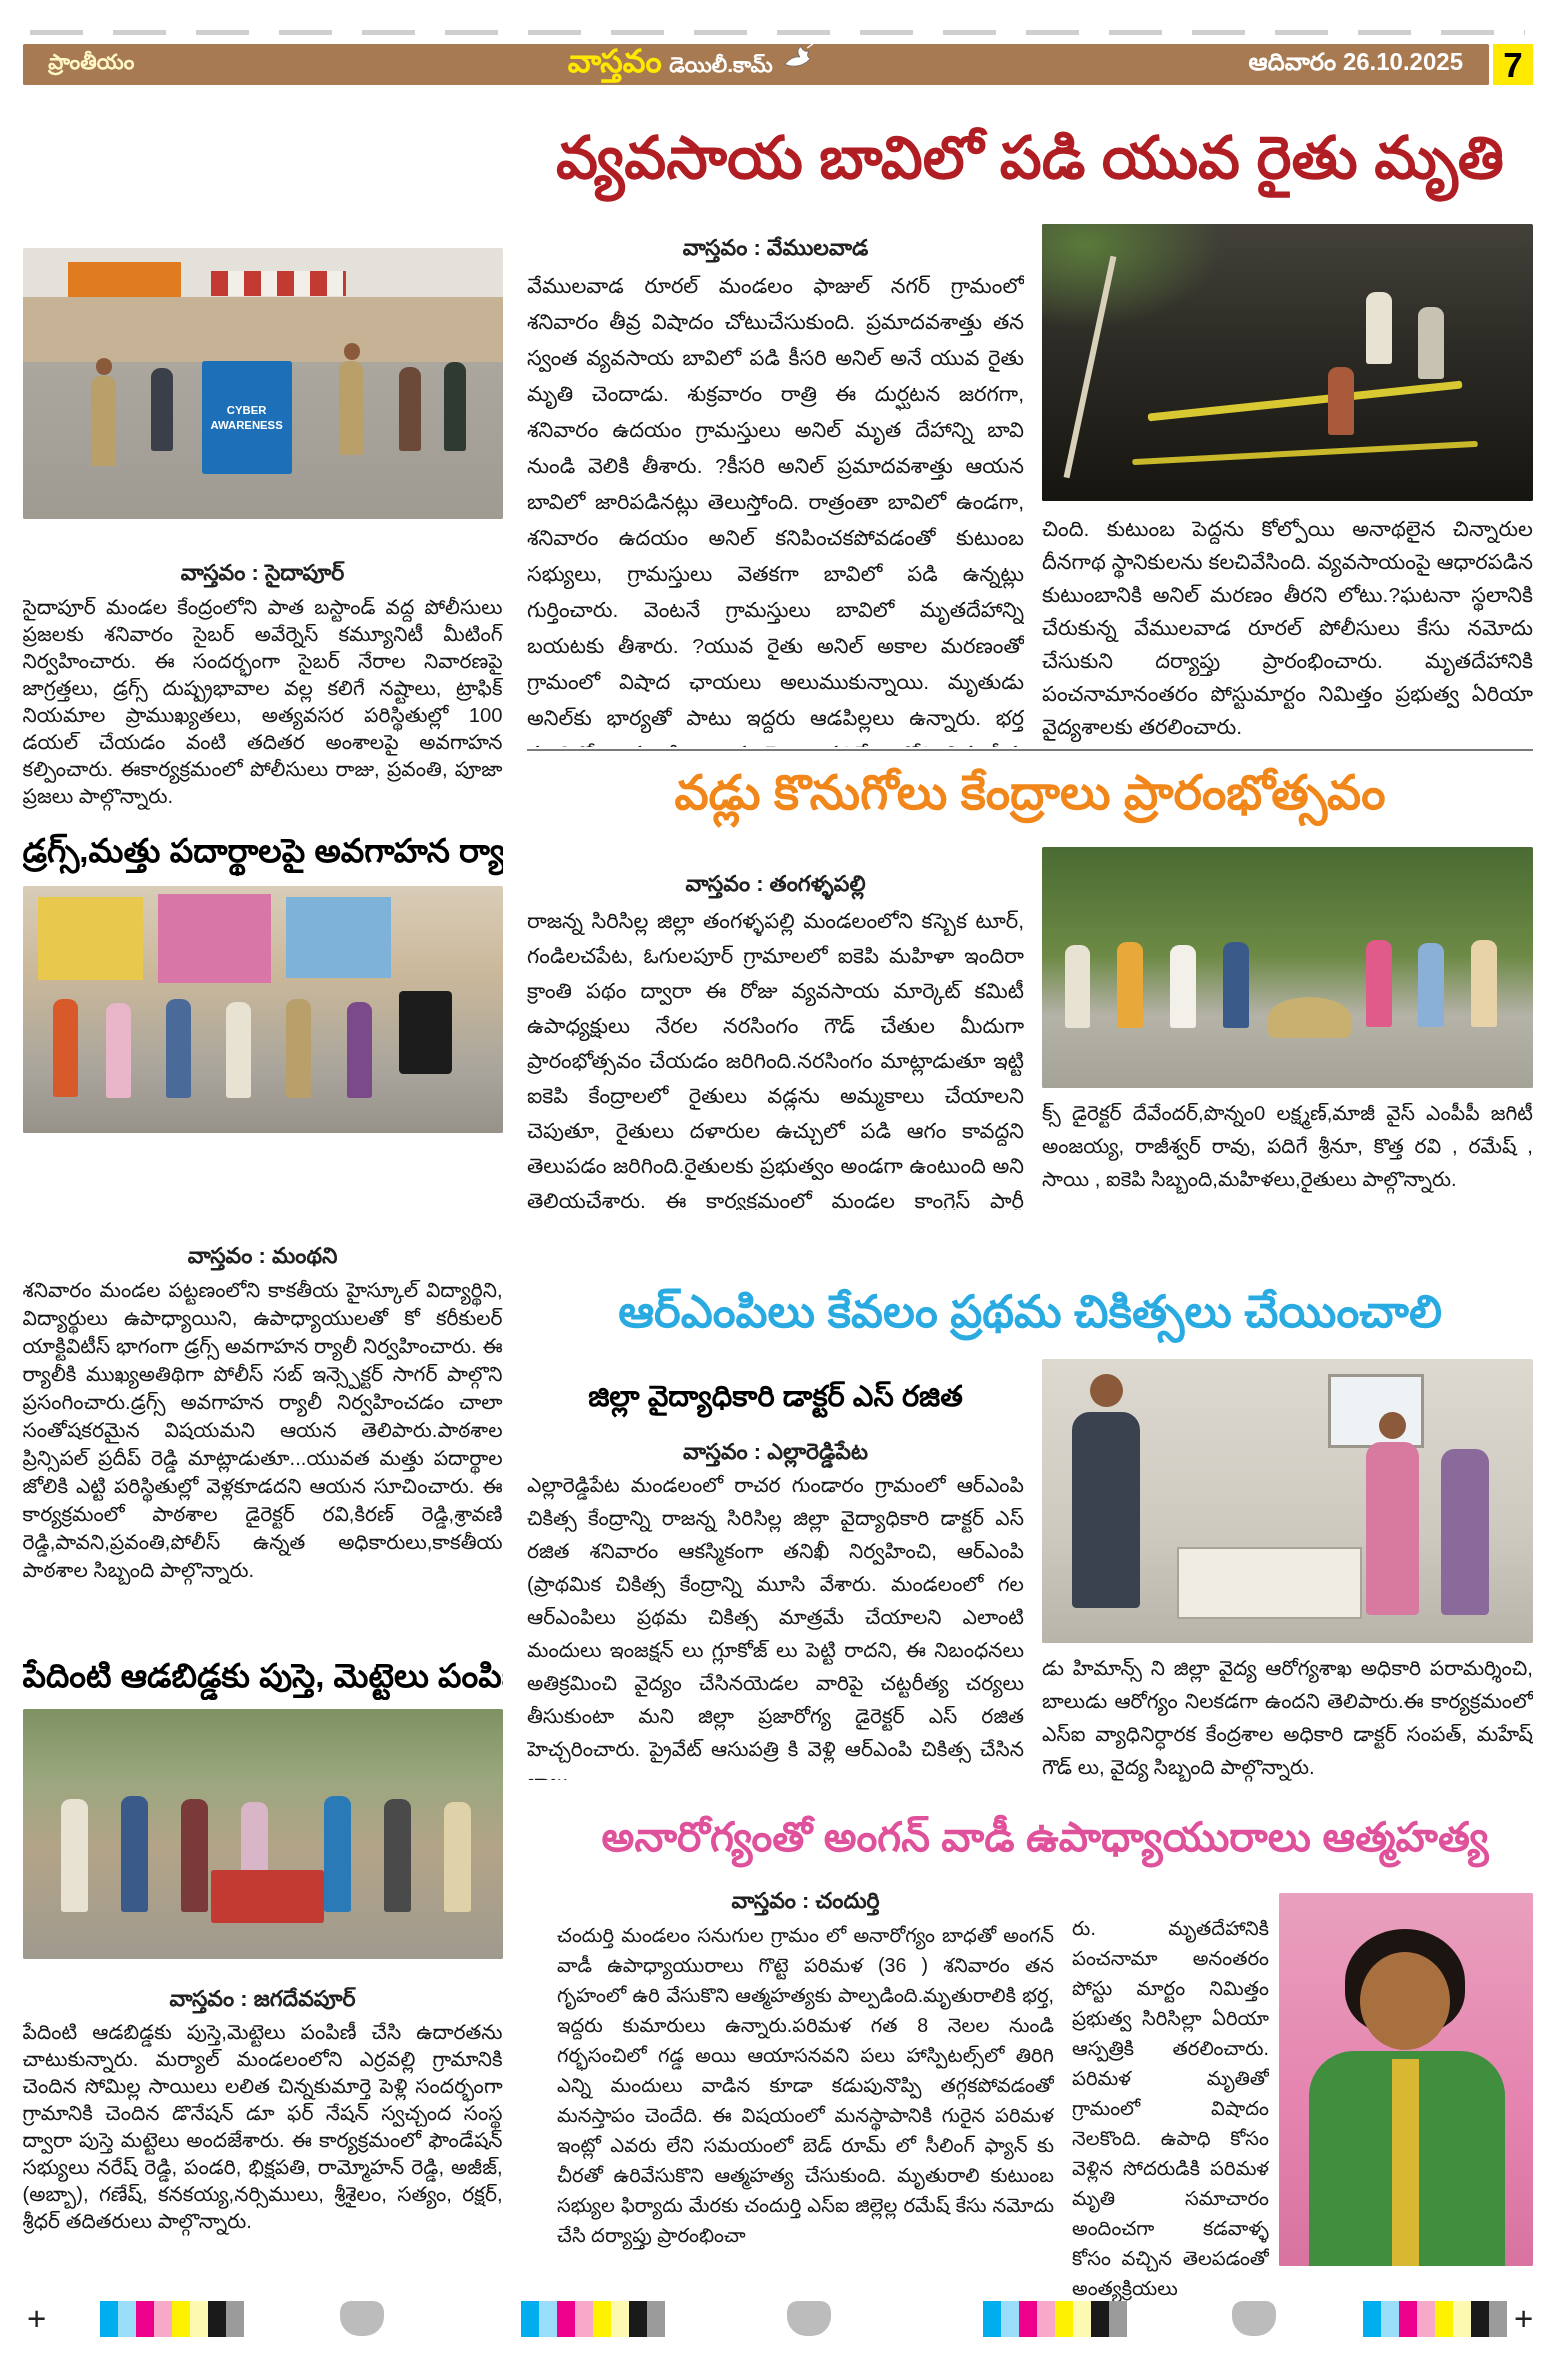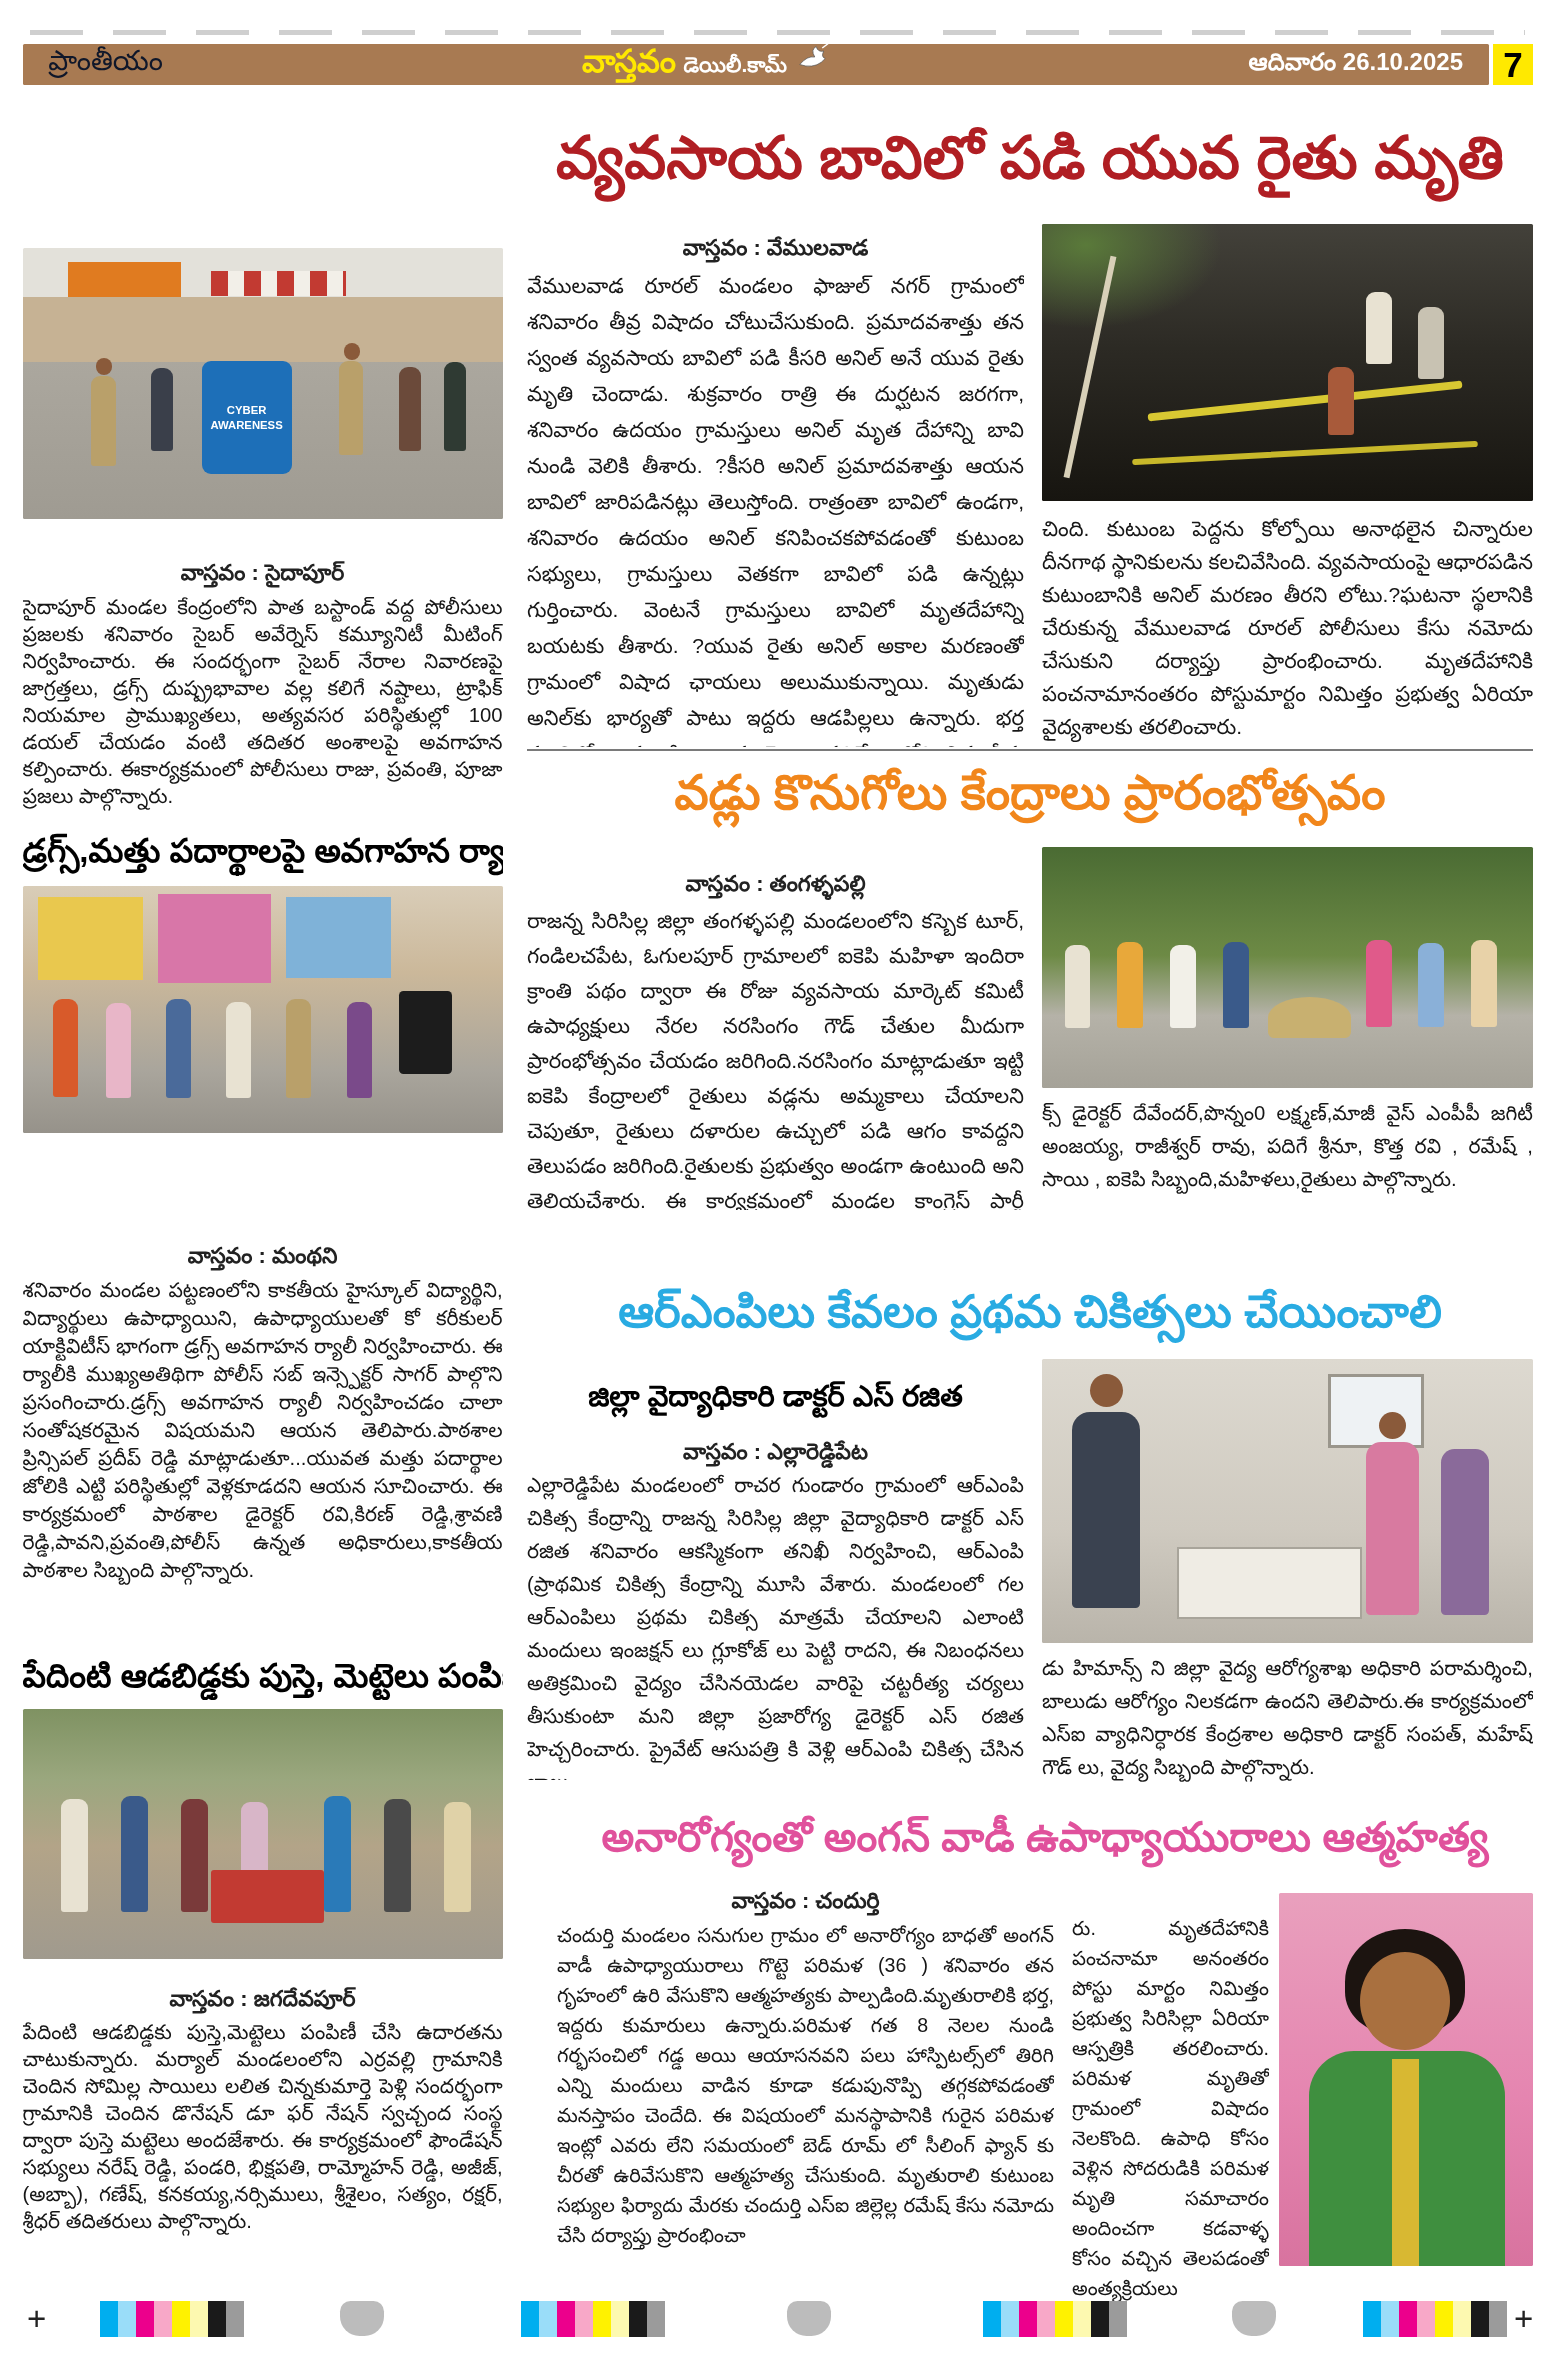--- a/index.html
+++ b/index.html
@@ -1,20 +1,20 @@
 <!DOCTYPE html>
 <html style="--headerBg: #a87a52; --brandYellow: #ffe800; --pageNumBg: #ffe900; --headlineRed: #b01e23; --headlineOrange: #f1861b; --headlineCyan: #29abe2; --headlinePink: #e0519c;font-size:12px"><head>
 <meta charset="utf-8">
 <style>
   html,body{margin:0;padding:0;background:#ffffff;}
   body{width:1555px;height:2377px;position:relative;font-family:"Liberation Sans",sans-serif;color:#111;}
   .abs{position:absolute;}
   
   .header-bar{background:var(--headerBg,#a87a52);display:flex;align-items:center;justify-content:space-between;padding:0 25.6px;box-sizing:border-box;border-radius:1.5px;}
-  .hdr-section{color:#0f172a;font-size:28px;font-weight:normal;}
+  .hdr-section{color:#fef9c3;font-size:21px;font-weight:bold;}
   .hdr-brand{display:flex;align-items:baseline;gap:7.5px;}
   .hdr-brand .brand-main{color:var(--brandYellow,#ffe800);font-size:32px;font-weight:bold;}
   .hdr-brand .brand-suffix{color:#fff;font-size:21px;font-weight:bold;}
   .hdr-date{color:#fff;font-size:24px;font-weight:bold;}
   .page-num{background:var(--pageNumBg,#ffe800);color:#000;font-size:35px;font-weight:bold;display:flex;align-items:center;justify-content:center;}
   .bird{width:35px;height:30px;}
   
   .hl{font-weight:bold;text-align:center;overflow:hidden;}
   .hl-black{color:#000;}
   .hl-red{color:var(--headlineRed,#b01e23);}
@@ -62,21 +62,21 @@
   <span class="hdr-date">ఆదివారం 26.10.2025</span>
 </div>
 <div class="abs page-num" style="left:1493px;top:44px;width:40px;height:41px;">7</div>
 
 <div class="abs hl hl-black" style="left:22.6px;top:105px;width:480px;font-size:34px;line-height:69px;">
 </div>
 
 <div class="photo" style="left:22.6px;top:248px;width:480px;height:271px;background:linear-gradient(180deg,#e3e1da 0%,#e3e1da 18%,#c6b294 18%,#c6b294 42%,#aba79e 42%,#9f9b92 100%);">
   <div class="abs" style="left:45px;top:13.5px;width:113px;height:35px;background:#e07b20;"></div>
   <div class="abs" style="left:188px;top:22.6px;width:135px;height:25.6px;background:repeating-linear-gradient(90deg,#c23a32 0 16.6px,#f2efe8 16.6px 33px);"></div>
-  <div class="abs" style="left:179px;top:113px;width:90px;height:113px;background:#1d6fb8;border-radius:9px;display:flex;align-items:center;justify-content:center;text-align:center;color:#fff;font-size:11.3px;font-weight:bold;line-height:15px;">CYBER AWARENESS</div>
+  <div class="abs" style="left:179px;top:113px;width:90px;height:113px;background:#1d6fb8;border-radius:3px;display:flex;align-items:center;justify-content:center;text-align:center;color:#fff;font-size:11.3px;font-weight:bold;line-height:15px;">CYBER AWARENESS</div>
   <div class="fig" style="left:68px;top:128px;width:25.6px;height:90px;background:#b9a06a;"></div>
   <div class="head" style="left:73px;top:110px;width:16.6px;height:16.6px;"></div>
   <div class="fig" style="left:128px;top:120px;width:22.6px;height:83px;background:#3a3f4a;"></div>
   <div class="fig" style="left:316px;top:113px;width:24px;height:94px;background:#b9a06a;"></div>
   <div class="head" style="left:321px;top:95px;width:16.6px;height:16.6px;"></div>
   <div class="fig" style="left:376px;top:119px;width:22.6px;height:84px;background:#6b4a3a;"></div>
   <div class="fig" style="left:421px;top:114px;width:22.6px;height:89px;background:#2f3a33;"></div>
 </div>
 
 <div class="abs byline" style="left:22.6px;top:560px;width:480px;">వాస్తవం : సైదాపూర్</div>

